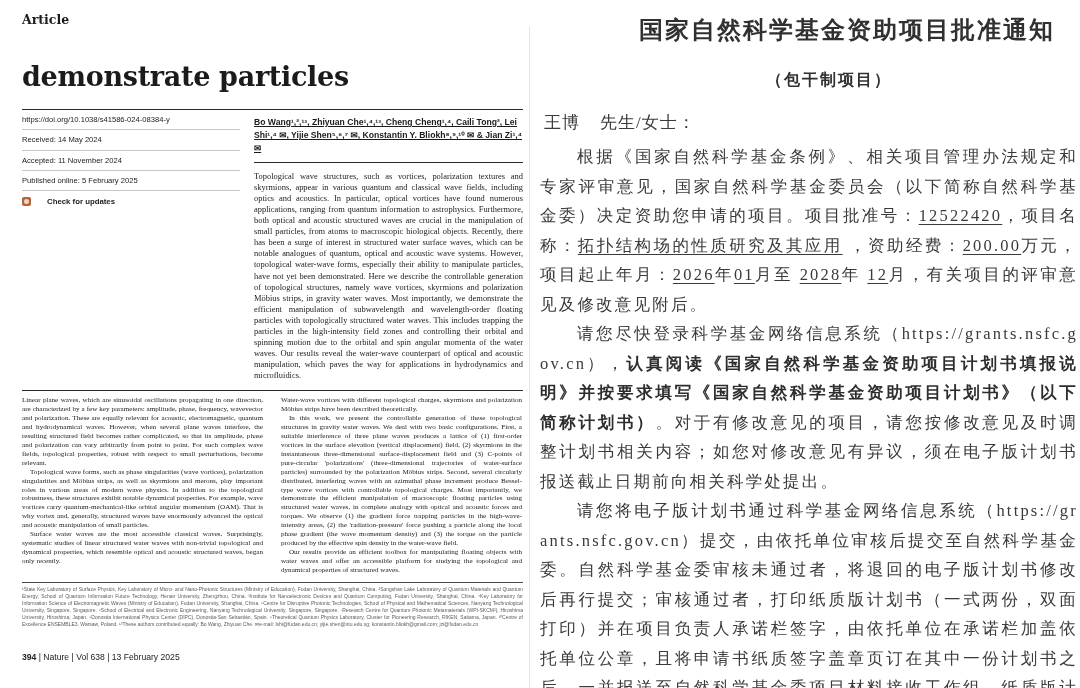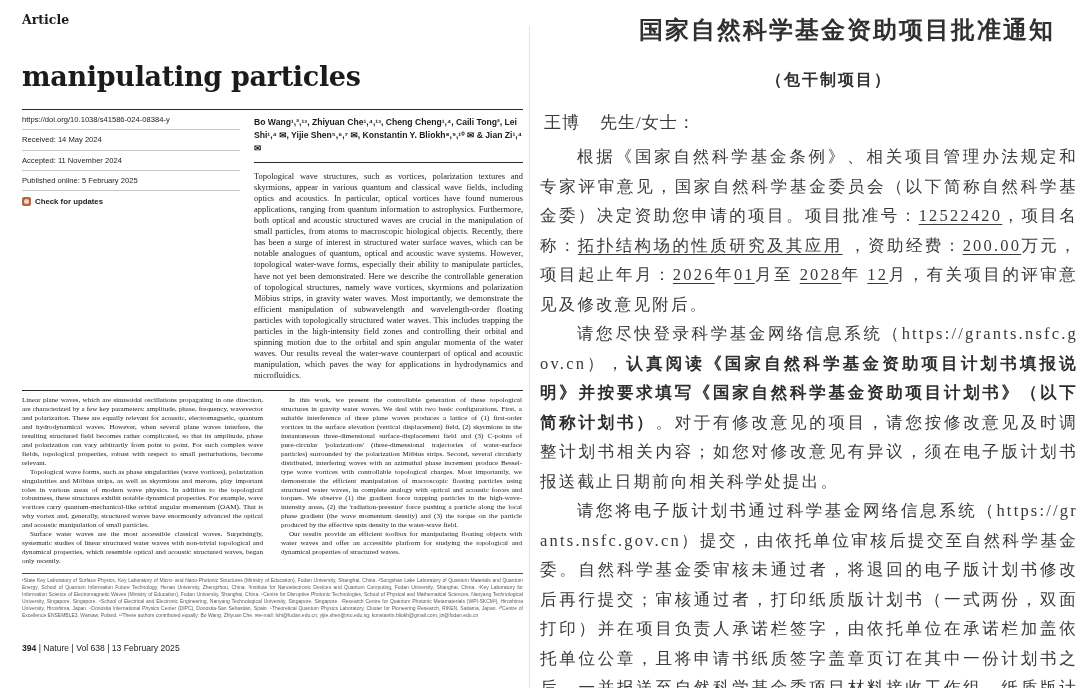--- a/index.html
+++ b/index.html
@@ -10,25 +10,25 @@
   .page-edge{position:absolute;left:529px;top:26px;width:1px;height:662px;background:#e4e4e4;}
 
   
   .page-left{position:absolute;left:22px;top:6px;width:501px;}
   .kicker{font:700 12.5px "DejaVu Serif",serif;margin:6px 0 3px;}
   .title{font:700 27px/31px "DejaVu Serif",serif;letter-spacing:-0.3px;margin:0 0 17px;}
   .head-rule{border-top:1.4px solid #2a2a2a;}
   .cols-top{display:flex;}
   .info-col{width:232px;padding-right:14px;box-sizing:border-box;}
   .info-item{font:400 7.6px/1.35 "Liberation Sans",sans-serif;padding:5px 0 4px;border-bottom:1px solid #c6c6c6;}
-  .check{display:flex;align-items:center;gap:4px;padding:6px 0;font:700 7.8px "Liberation Sans",sans-serif;color:#222;}
+  .check{display:flex;align-items:center;gap:16px;padding:6px 0;font:700 7.8px "Liberation Sans",sans-serif;color:#222;}
   .check-icon{width:9px;height:9px;border-radius:2px;background:#b5643c;flex:0 0 auto;position:relative;}
   .check-icon::after{content:"";position:absolute;left:2px;top:2px;width:5px;height:5px;border-radius:50%;background:#e9d7cd;}
   .authors-col{flex:1;min-width:0;}
-  .authors{font:700 8.6px/1.5 "Liberation Sans",sans-serif;margin:6px 0 7px;}
+  .authors{font:700 8.6px/1.5 "Liberation Sans",sans-serif;margin:6px 0 7px;text-decoration:underline;}
   .authors-rule{border-top:1px solid #2a2a2a;margin:0 0 8px;}
   .abstract{font:400 8.45px/11.1px "Liberation Serif",serif;text-align:justify;}
   .mid-rule{border-top:1px solid #2a2a2a;margin-top:9px;}
   .body-cols{display:flex;gap:18px;padding-top:5px;}
   .bcol{width:241px;font:400 7.1px/8.9px "Liberation Serif",serif;text-align:justify;}
   .bcol p{margin:0;}
   .bcol p.ind{text-indent:8px;}
   .foot-rule{border-top:0.8px solid #4a4a4a;margin-top:7px;}
   .affils{font:400 5px/7px "Liberation Sans",sans-serif;color:#5c5c5c;text-align:justify;margin-top:3px;}
   .nature-footer{margin-top:24px;font:400 8.6px "Liberation Sans",sans-serif;color:#222;}
@@ -46,21 +46,21 @@
   .b{font-weight:700;color:#2e2e2e;}
 </style>
 </head>
 <body>
 
 <div class="page-edge"></div>
 
 <div class="page-left">
   <div class="kicker">Article</div>
   <h1 class="title"><br>
-    <span>manipulating particles</span></h1>
+    <span>demonstrate particles</span></h1>
   <div class="head-rule"></div>
 
   <div class="cols-top">
     <div class="info-col">
       <div class="info-item">https://doi.org/10.1038/s41586-024-08384-y</div>
       <div class="info-item">Received: 14 May 2024</div>
       <div class="info-item">Accepted: 11 November 2024</div>
       <div class="info-item">Published online: 5 February 2025</div>
       <div class="check">
         <span class="check-icon"></span>
@@ -76,20 +76,21 @@
 
   <div class="mid-rule"></div>
 
   <div class="body-cols">
     <div class="bcol">
       <p>Linear plane waves, which are sinusoidal oscillations propagating in one direction, are characterized by a few key parameters: amplitude, phase, frequency, wavevector and polarization. These are equally relevant for acoustic, electromagnetic, quantum and hydrodynamical waves. However, when several plane waves interfere, the resulting structured field becomes rather complicated, so that its amplitude, phase and polarization can vary arbitrarily from point to point. For such complex wave fields, topological properties, robust with respect to small perturbations, become relevant.</p>
       <p class="ind">Topological wave forms, such as phase singularities (wave vortices), polarization singularities and Möbius strips, as well as skyrmions and merons, play important roles in various areas of modern wave physics. In addition to the topological robustness, these structures exhibit notable dynamical properties. For example, wave vortices carry quantum-mechanical-like orbital angular momentum (OAM). That is why vortex and, generally, structured waves have enormously advanced the optical and acoustic manipulation of small particles.</p>
       <p class="ind">Surface water waves are the most accessible classical waves. Surprisingly, systematic studies of linear structured water waves with non-trivial topological and dynamical properties, which resemble optical and acoustic structured waves, began only recently.</p>
     </div>
     <div class="bcol">
+      <p>Water-wave vortices with different topological charges, skyrmions and polarization Möbius strips have been described theoretically.</p>
       <p class="ind">In this work, we present the controllable generation of these topological structures in gravity water waves. We deal with two basic configurations. First, a suitable interference of three plane waves produces a lattice of (1) first-order vortices in the surface elevation (vertical displacement) field, (2) skyrmions in the instantaneous three-dimensional surface-displacement field and (3) C-points of pure-circular 'polarizations' (three-dimensional trajectories of water-surface particles) surrounded by the polarization Möbius strips. Second, several circularly distributed, interfering waves with an azimuthal phase increment produce Bessel-type wave vortices with controllable topological charges. Most importantly, we demonstrate the efficient manipulation of macroscopic floating particles using structured water waves, in complete analogy with optical and acoustic forces and torques. We observe (1) the gradient force trapping particles in the high-wave-intensity areas, (2) the 'radiation-pressure' force pushing a particle along the local phase gradient (the wave momentum density) and (3) the torque on the particle produced by the effective spin density in the water-wave field.</p>
       <p class="ind">Our results provide an efficient toolbox for manipulating floating objects with water waves and offer an accessible platform for studying the topological and dynamical properties of structured waves.</p>
     </div>
   </div>
 
   <div class="foot-rule"></div>
   <div class="affils">¹State Key Laboratory of Surface Physics, Key Laboratory of Micro- and Nano-Photonic Structures (Ministry of Education), Fudan University, Shanghai, China. ²Songshan Lake Laboratory of Quantum Materials and Quantum Energy, School of Quantum Information Future Technology, Henan University, Zhengzhou, China. ³Institute for Nanoelectronic Devices and Quantum Computing, Fudan University, Shanghai, China. ⁴Key Laboratory for Information Science of Electromagnetic Waves (Ministry of Education), Fudan University, Shanghai, China. ⁵Centre for Disruptive Photonic Technologies, School of Physical and Mathematical Sciences, Nanyang Technological University, Singapore, Singapore. ⁶School of Electrical and Electronic Engineering, Nanyang Technological University, Singapore, Singapore. ⁷Research Centre for Quantum Photonic Metamaterials (WPI-SKCM²), Hiroshima University, Hiroshima, Japan. ⁸Donostia International Physics Center (DIPC), Donostia-San Sebastián, Spain. ⁹Theoretical Quantum Physics Laboratory, Cluster for Pioneering Research, RIKEN, Saitama, Japan. ¹⁰Centre of Excellence ENSEMBLE3, Warsaw, Poland. ¹³These authors contributed equally: Bo Wang, Zhiyuan Che. ✉e-mail: lshi@fudan.edu.cn; yijie.shen@ntu.edu.sg; konstantin.bliokh@gmail.com; jzi@fudan.edu.cn</div>
 
   <div class="nature-footer">
     <span class="pg">394</span><span> | Nature | Vol 638 | 13 February 2025</span>

